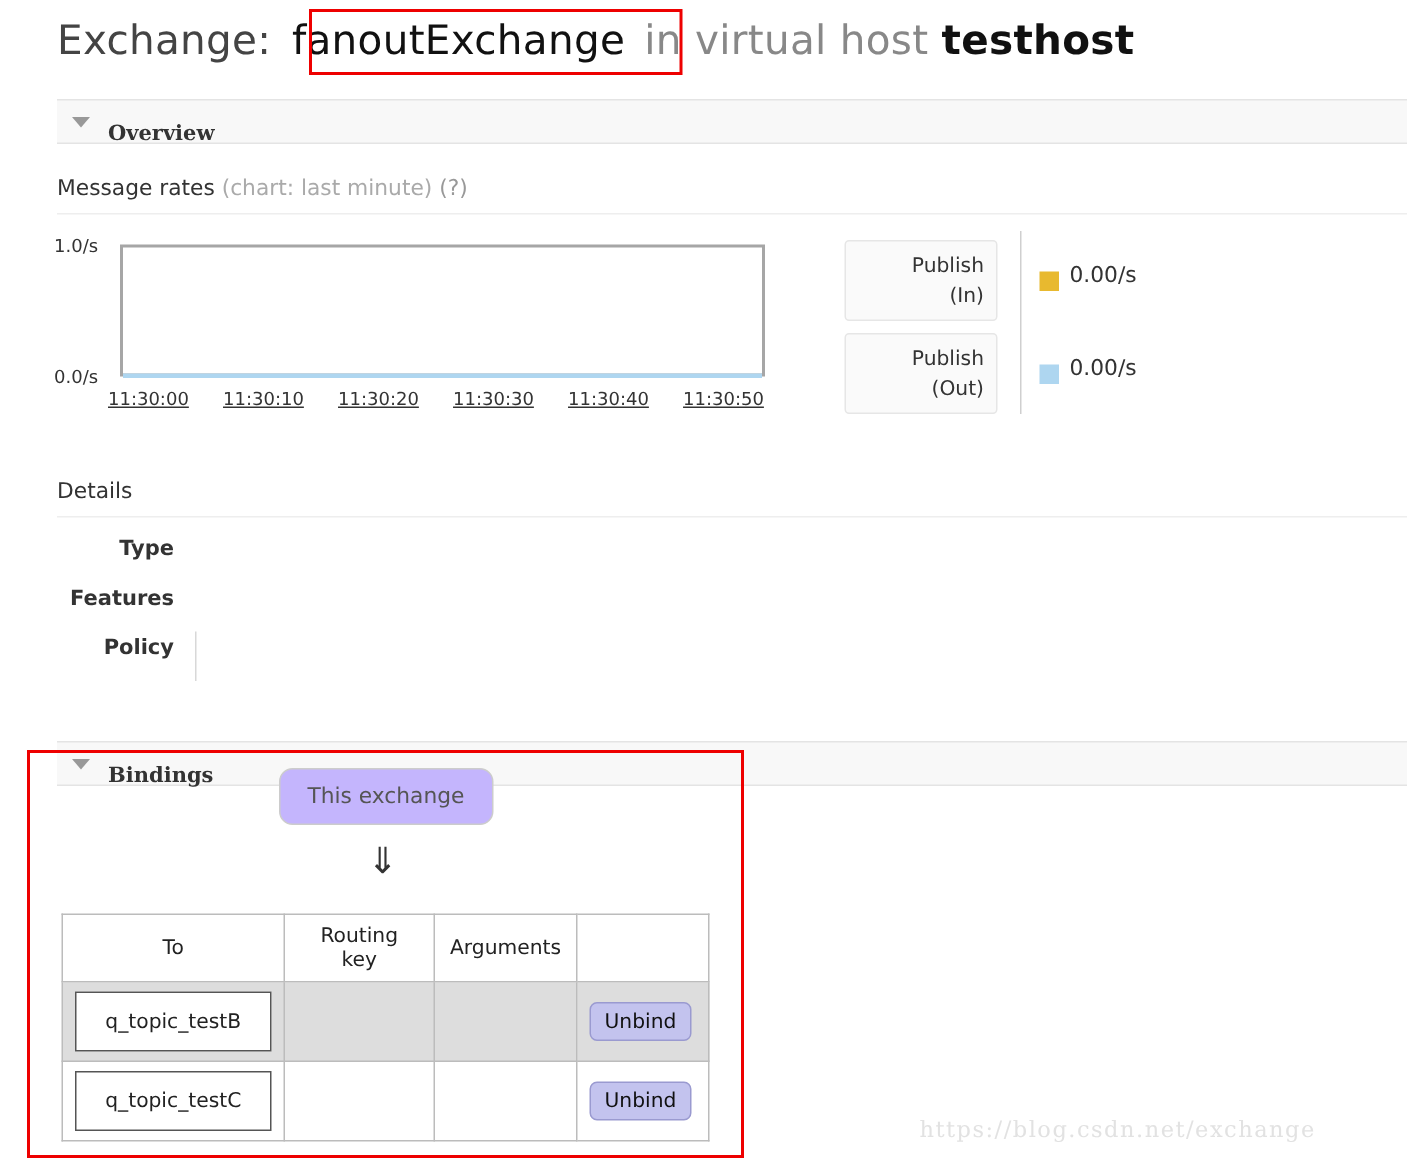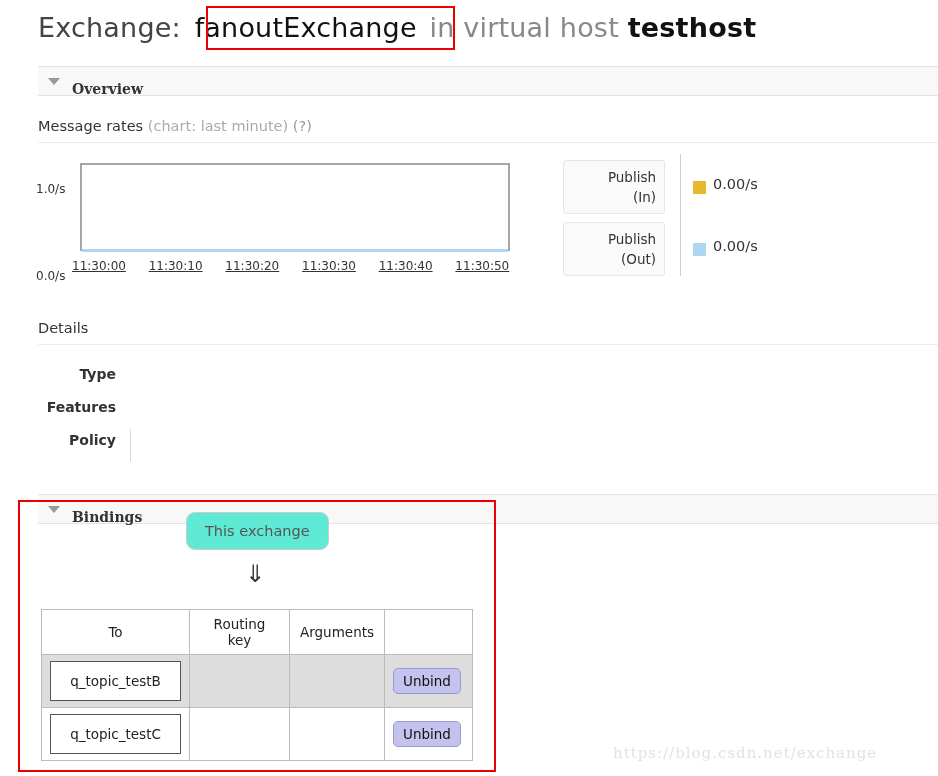--- a/index.html
+++ b/index.html
@@ -117,21 +117,20 @@
     width: 100%;
     height: 3px;
     background: #aed6f0;
   }
   .y-tick {
     position: absolute;
     right: 604px;
     font-size: 12px;
     color: #333;
     white-space: nowrap;
-    margin-top: 25px;
   }
   #y-tick-top    { left: -2px; top: 2px; }
   #y-tick-bottom { left: -2px; top: 89px; }
   #x-axis {
     position: absolute;
     left: 34px;
     top: 104px;
     width: 460px;
     display: flex;
     font-size: 12px;
@@ -194,21 +193,21 @@
     left: 150px;
     top: 16px;
     font-size: 14.5px;
     color: #333;
   }
 
   
   #details-table {
     position: absolute;
     left: 38px;
-    top: 363px;
+    top: 355px;
     width: 500px;
     font-size: 14px;
   }
   #details-table .d-row {
     display: flex;
     align-items: flex-start;
     height: 33px;
   }
   #details-table .d-key {
     width: 92px;
@@ -234,21 +233,21 @@
   }
 
   
   #this-exchange-box {
     position: absolute;
     left: 186px;
     top: 512px;
     padding: 10px 18px;
     border: 1px solid #cccccc;
     border-radius: 9px;
-    background: #5eead4;
+    background: #c4b5fd;
     font-size: 14.5px;
     color: #555;
   }
   #binding-arrow {
     position: absolute;
     left: 243px;
     top: 562px;
     width: 24px;
     text-align: center;
     font-size: 24px;

